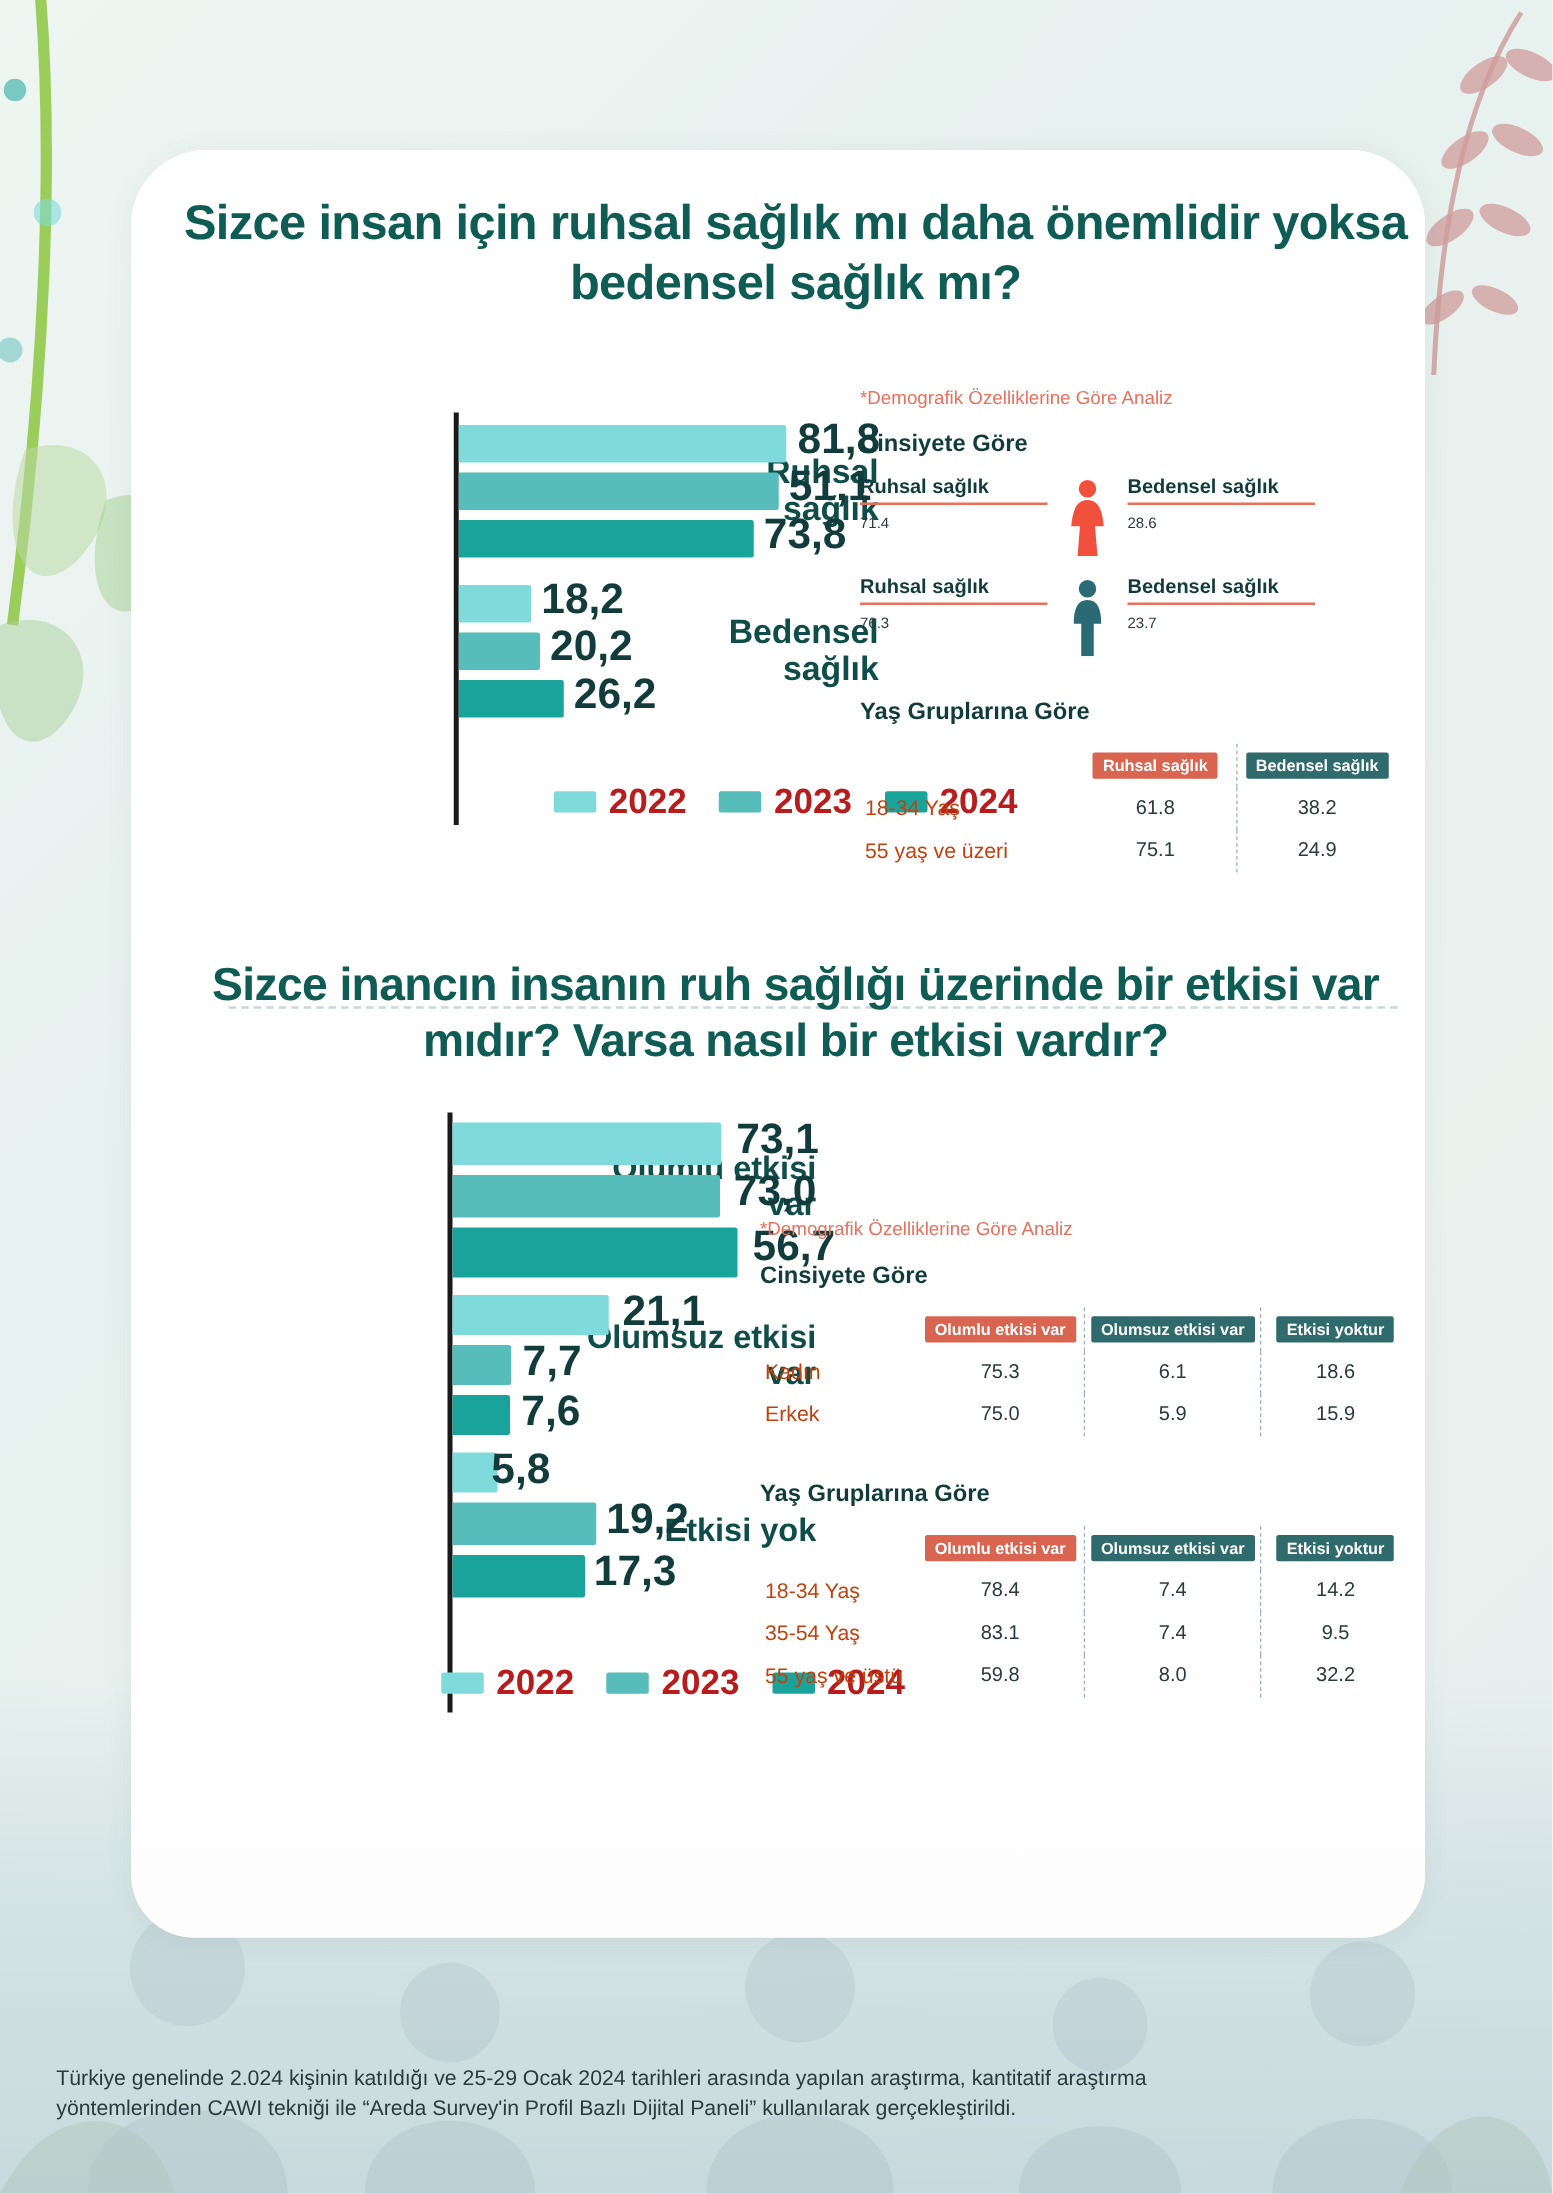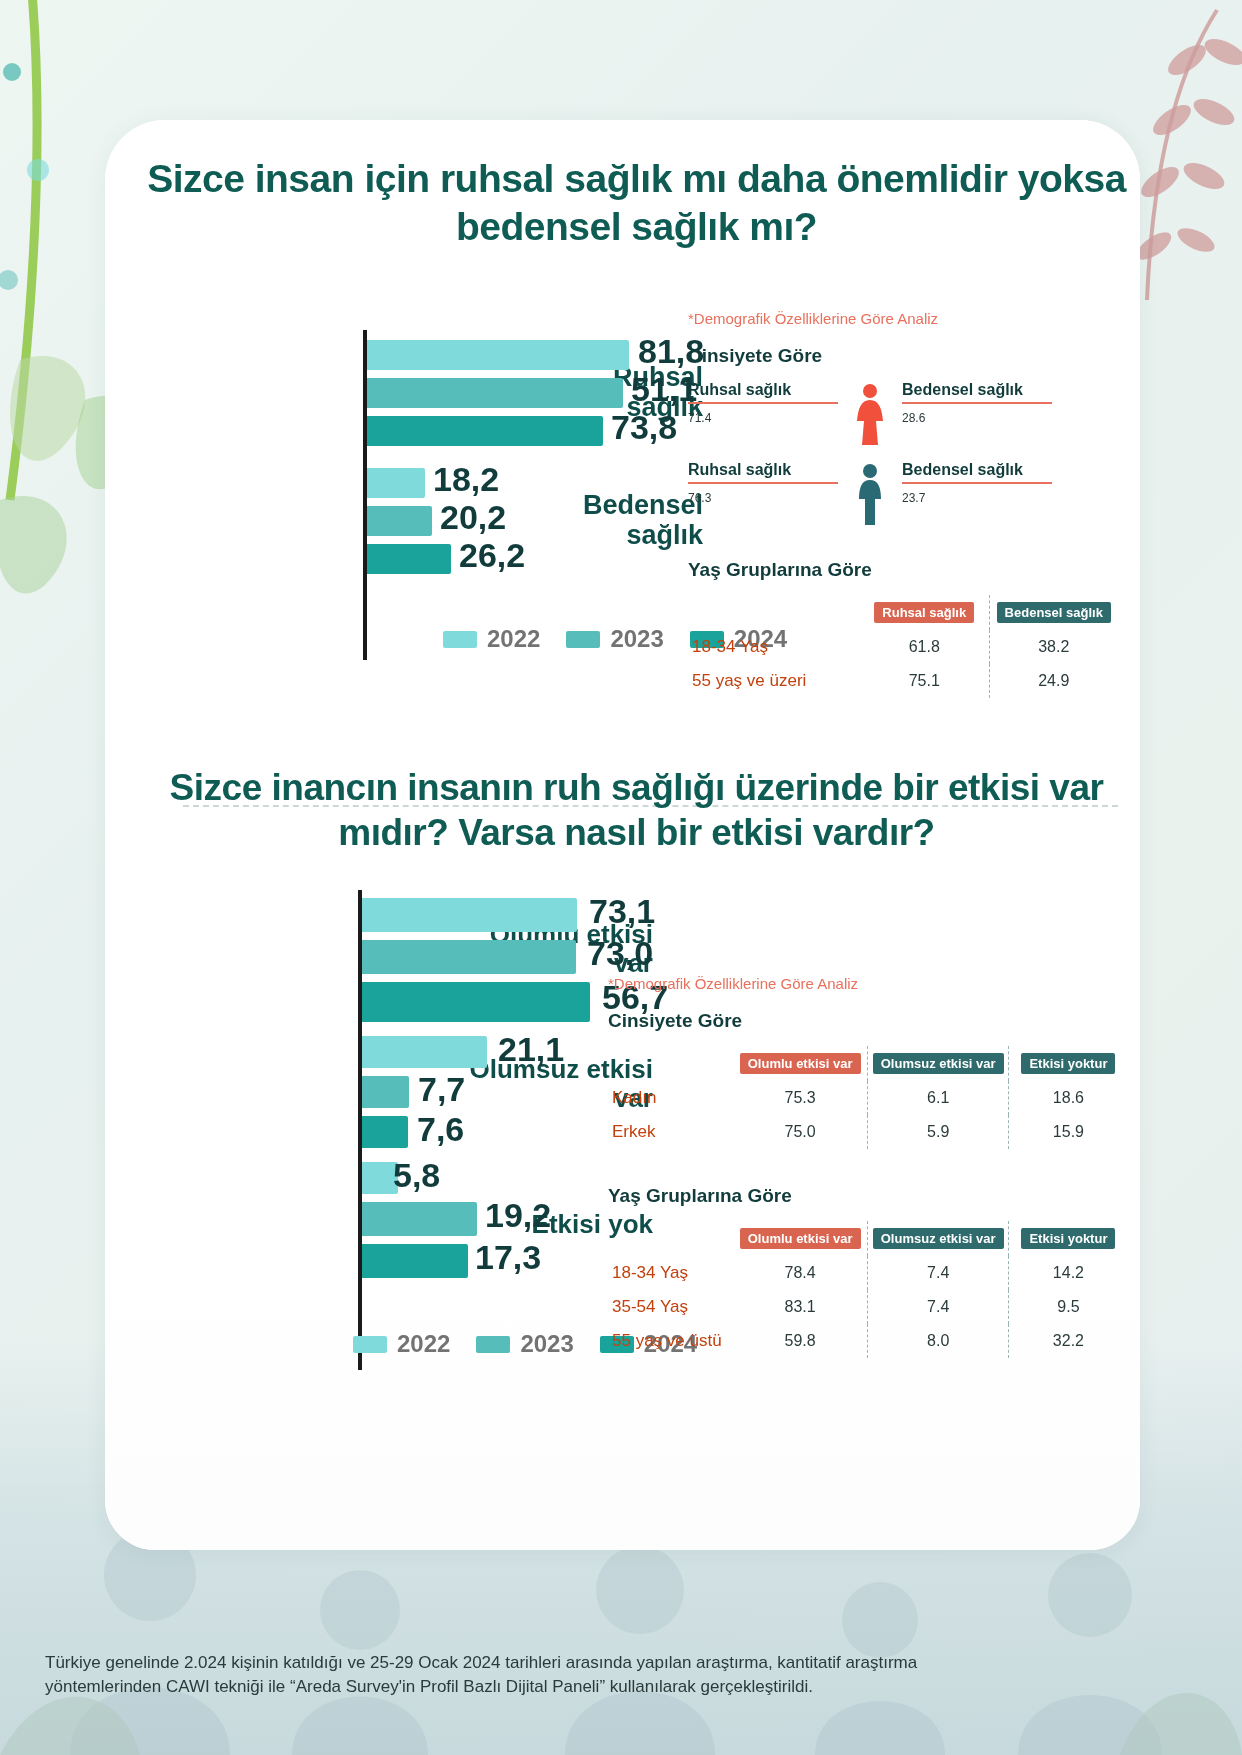--- a/index.html
+++ b/index.html
@@ -70,21 +70,21 @@
 
   .bar-val {
     position:absolute; font-weight:bold; color:#123c3c; font-size:34px;
     white-space:nowrap;
   }
 
   .legend { position:absolute; display:flex; align-items:center; gap:10px; }
   #legend1 { left:250px; top:295px; }
   #legend2 { left:200px; top:440px; }
   .legend .sw { width:34px; height:17px; border-radius:2px; }
-  .legend .lg { font-size:24px; font-weight:bold; color:#737373; margin-right:16px; }
+  .legend .lg { font-size:28px; font-weight:bold; color:#b91c1c; margin-right:16px; }
 
   
   .panel { position:absolute; }
   #panel1 { left:555px; top:190px; width:430px; }
   #panel2 { left:475px; top:855px; width:520px; }
   .demo-note { color:#e8705c; font-size:15px; margin-bottom:18px; }
   .panel-sub { color:#123c3c; font-weight:bold; font-size:19px; margin:6px 0 14px; }
 
   .gender-box { display:flex; align-items:flex-start; gap:10px; margin-bottom:8px; }
   .g-col { width:150px; }

